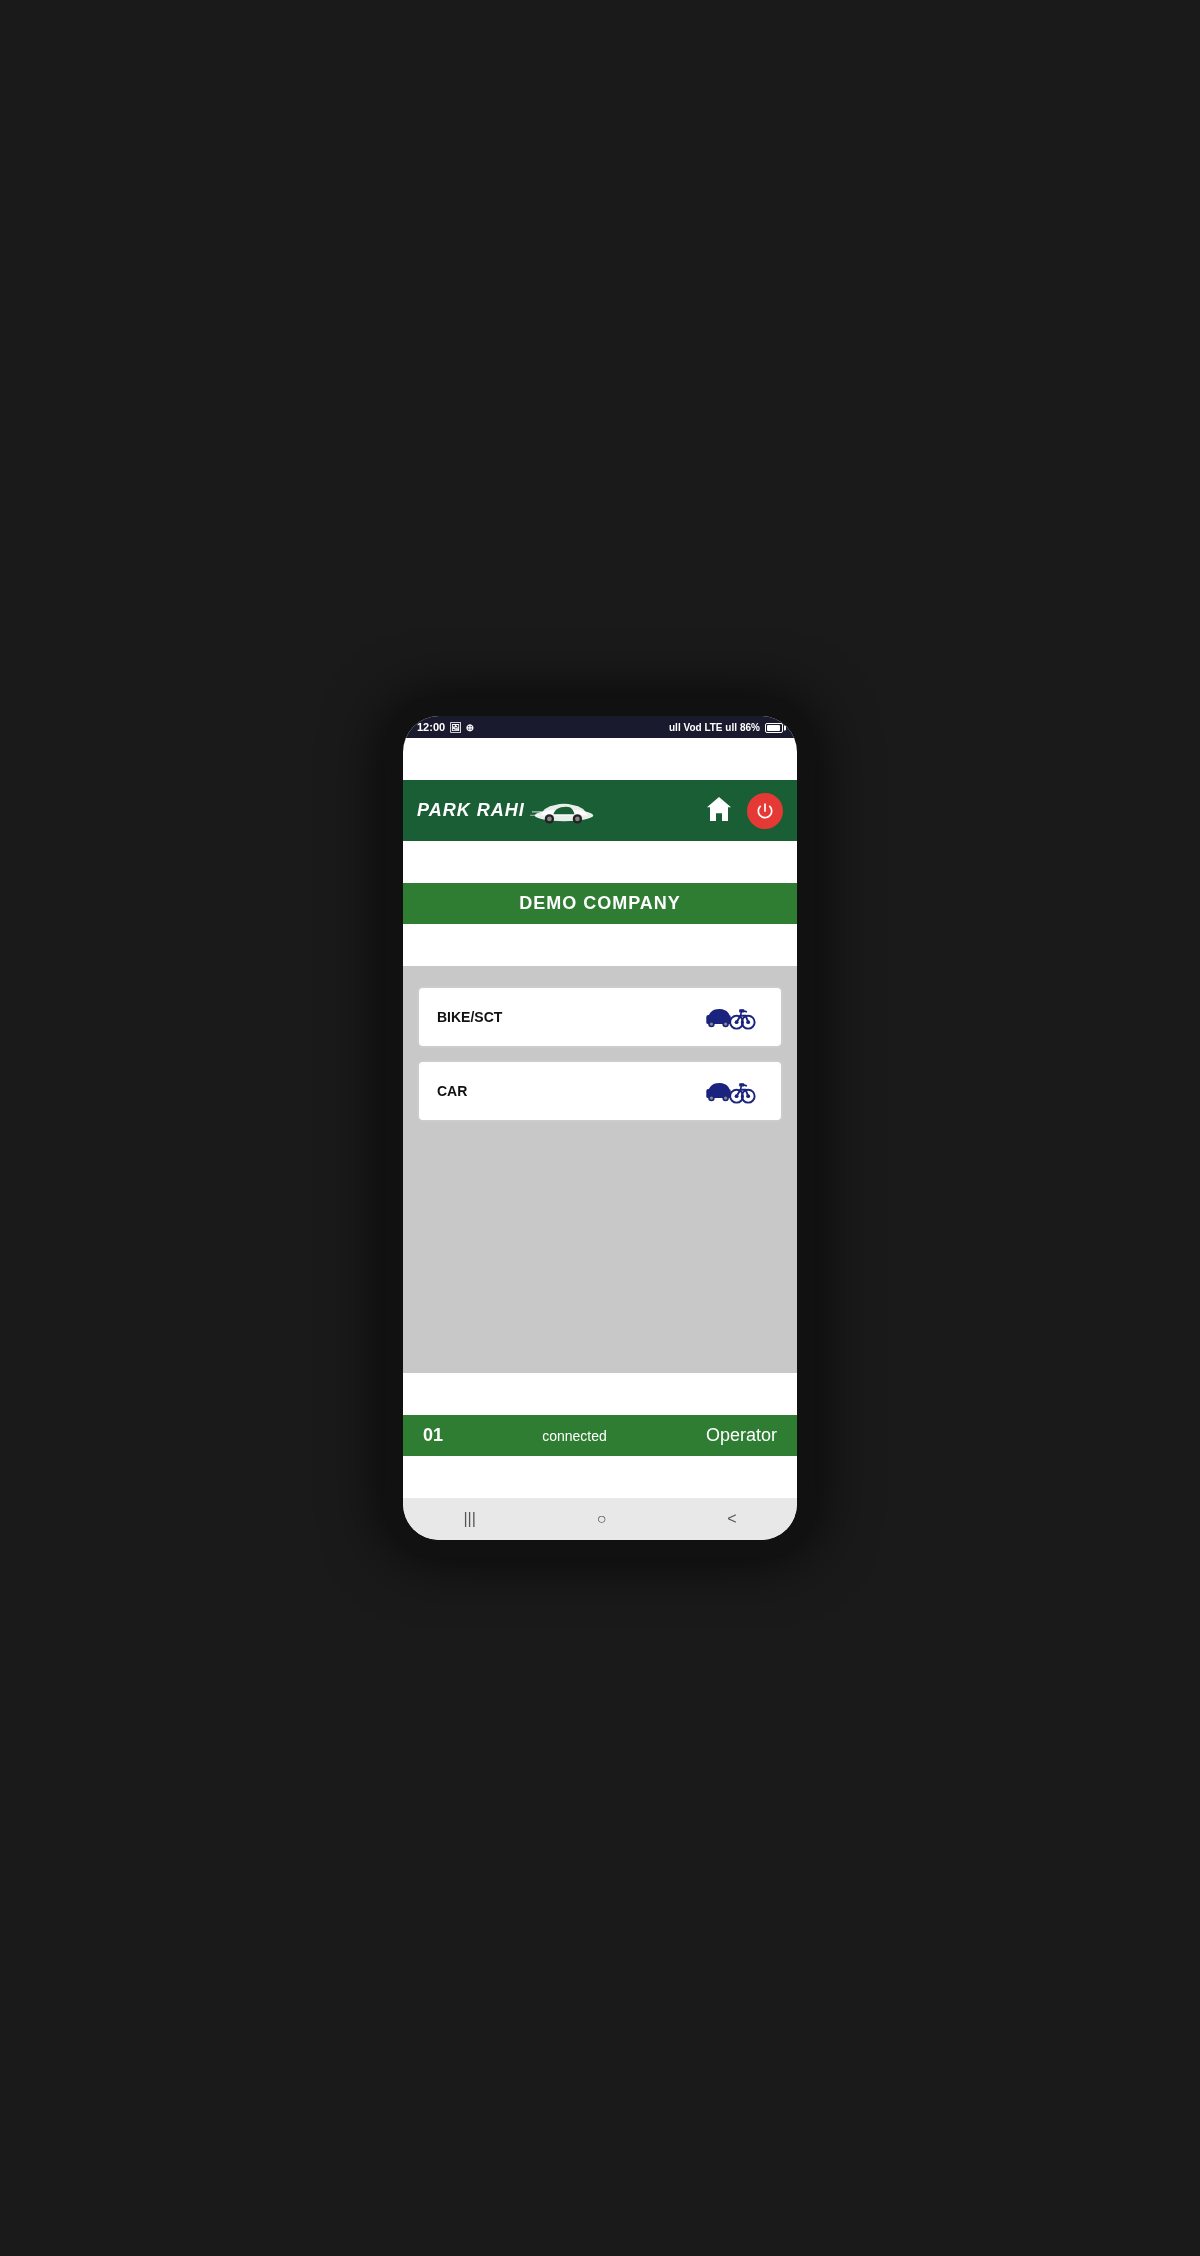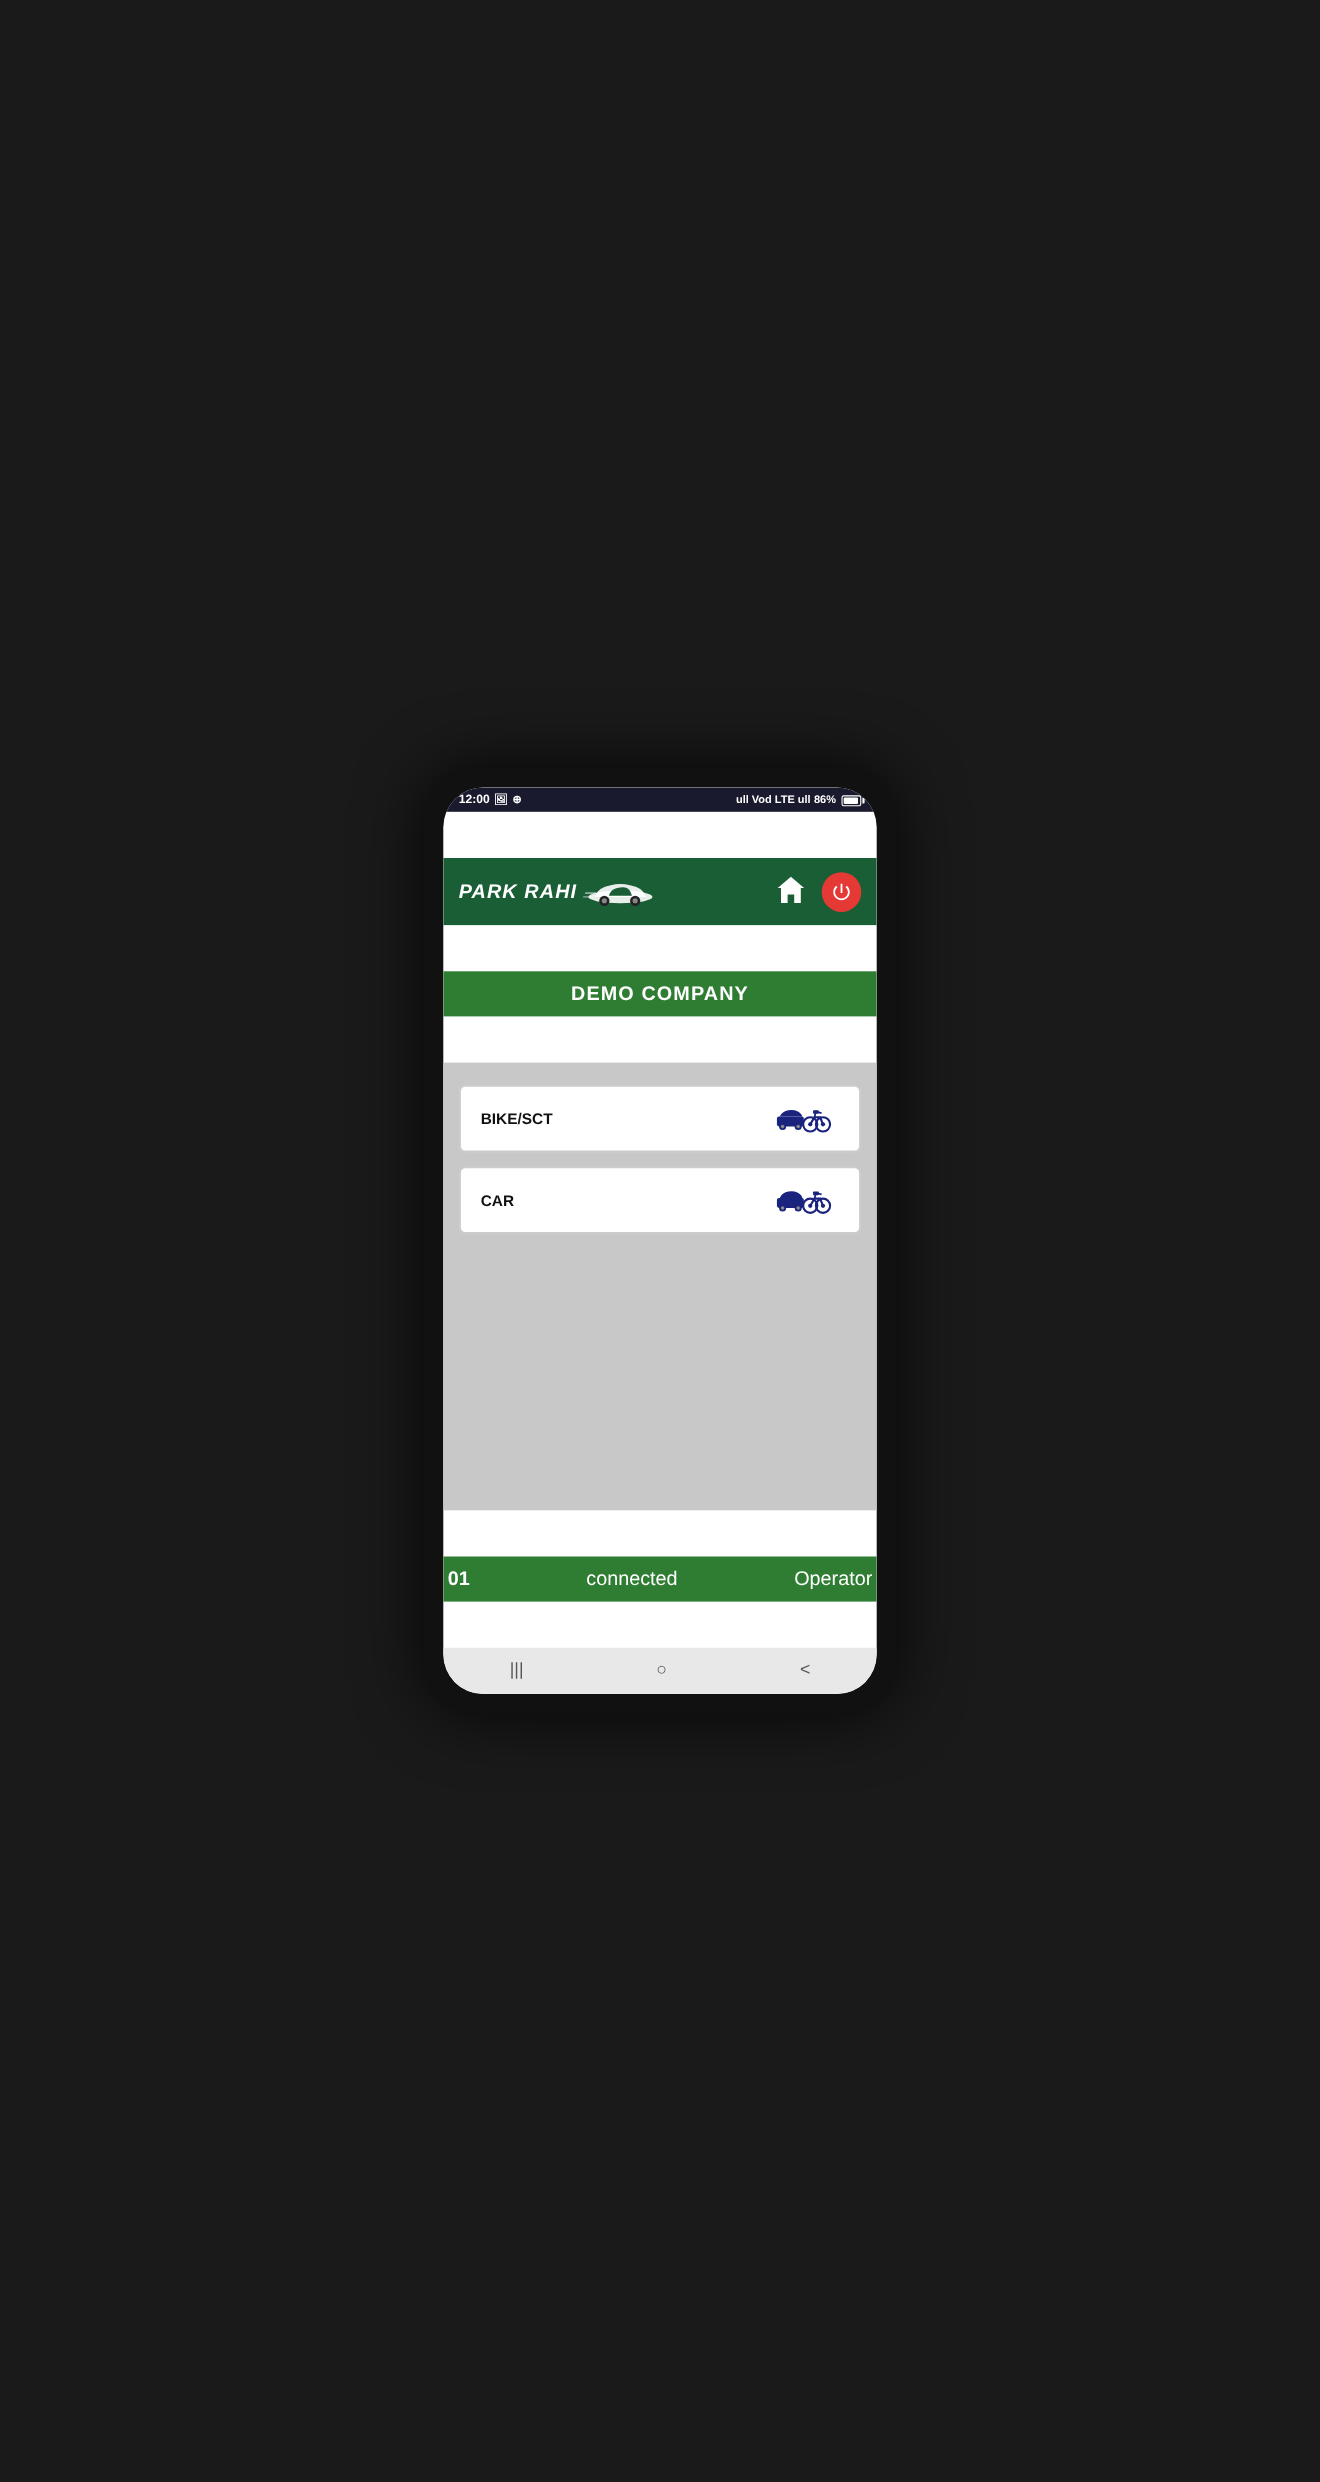--- a/index.html
+++ b/index.html
@@ -201,33 +201,33 @@
       align-items: center;
       gap: 0px;
     }
 
     
     .bottom-status {
       background: #2e7d32;
       display: flex;
       justify-content: space-between;
       align-items: center;
-      padding: 10px 4px;
+      padding: 10px 20px;
       flex-shrink: 0;
     }
 
     .status-id {
       color: #fff;
       font-size: 18px;
       font-weight: bold;
     }
 
     .status-connected {
       color: #fff;
-      font-size: 18px;
+      font-size: 14px;
     }
 
     .status-role {
       color: #fff;
       font-size: 18px;
     }
 
     
     .nav-bar {
       background: #e8e8e8;

